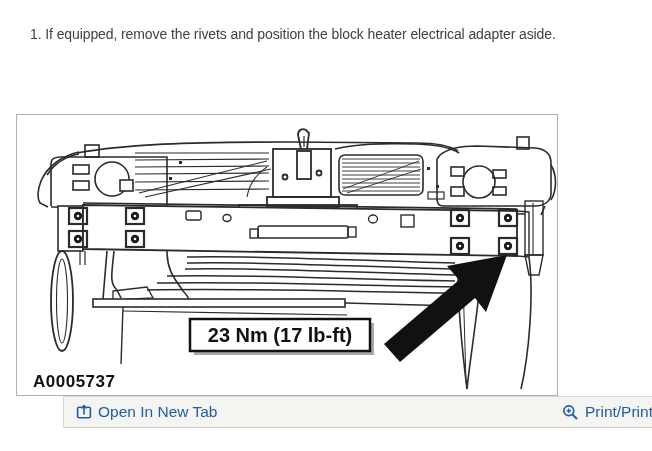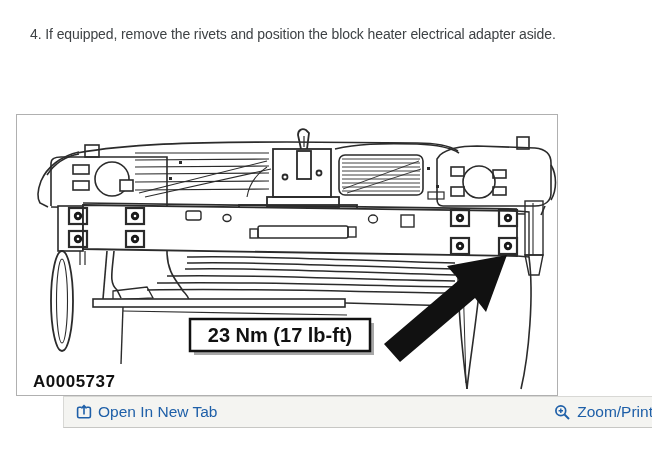--- a/index.html
+++ b/index.html
@@ -29,21 +29,21 @@
     color:#1e5fa8;font-size:15.5px;text-decoration:none;
   }
   .tool-link svg{flex:0 0 auto;}
   .ink{stroke:#2b2b2b;fill:none;}
 </style>
 </head>
 <body>
 
 <div class="screen">
 
-  <div class="instruction">4. If equipped, remove the rivets and position the block heater electrical adapter aside.</div>
+  <div class="instruction">1. If equipped, remove the rivets and position the block heater electrical adapter aside.</div>
 
   <div class="figure-frame">
     <svg width="540" height="280" viewBox="0 0 540 280">
 
       <g class="ink" stroke-width="1.6">
 
         <path d="M60,38 C110,29 170,27 270,27 L400,28 C420,28 433,31 441,36"></path>
 
         <path d="M62,37 C44,41 30,52 24,66 C21,74 20,83 23,88 L31,92"></path>
         <path d="M30,60 C38,48 50,41 62,39"></path>
@@ -222,17 +222,17 @@
         <path d="M8 10.5 V1.8 M5.4 4.4 L8 1.7 L10.6 4.4" fill="none" stroke="#1e5fa8" stroke-width="1.6"></path>
       </svg>
       <span>Open In New Tab</span>
     </a>
     <a class="tool-link">
       <svg width="17" height="17" viewBox="0 0 17 17">
         <circle cx="6.8" cy="6.8" r="4.9" fill="none" stroke="#1e5fa8" stroke-width="1.7"></circle>
         <path d="M10.5 10.5 L15 15" stroke="#1e5fa8" stroke-width="2"></path>
         <path d="M6.8 4.6 V9 M4.6 6.8 H9" stroke="#1e5fa8" stroke-width="1.4"></path>
       </svg>
-      <span>Zoom/Print</span>
+      <span>Print/Print</span>
     </a>
   </div>
 
 </div>
 
 </body></html>

